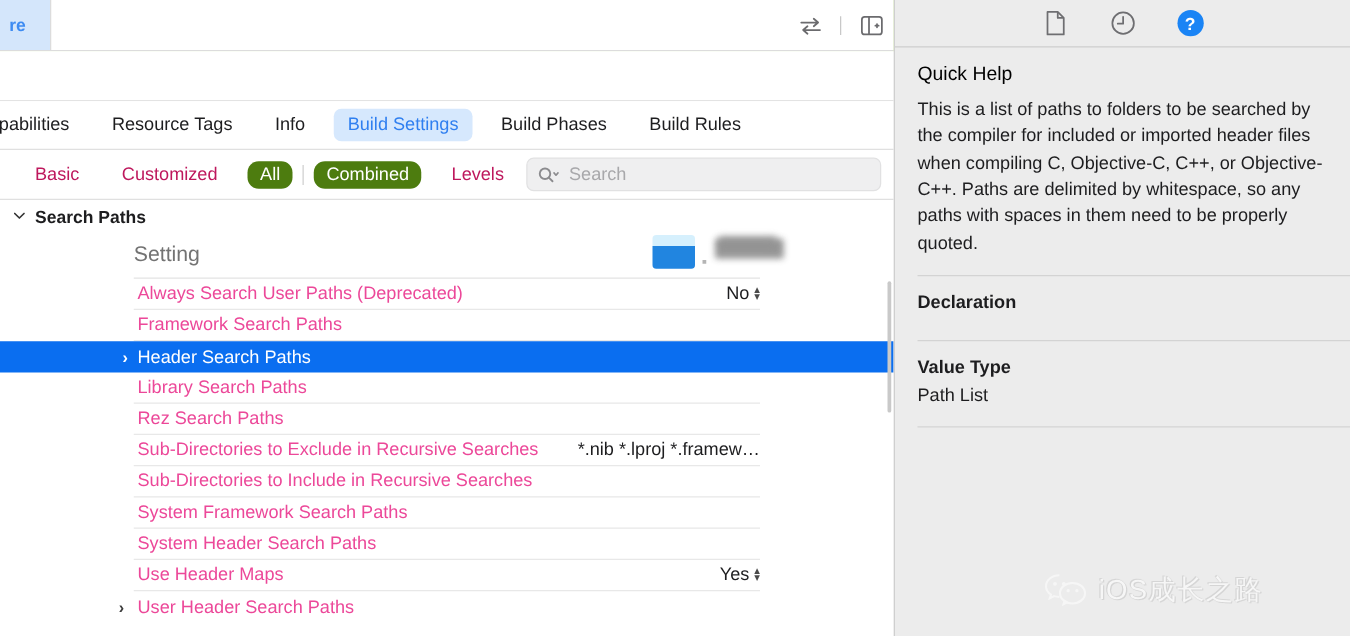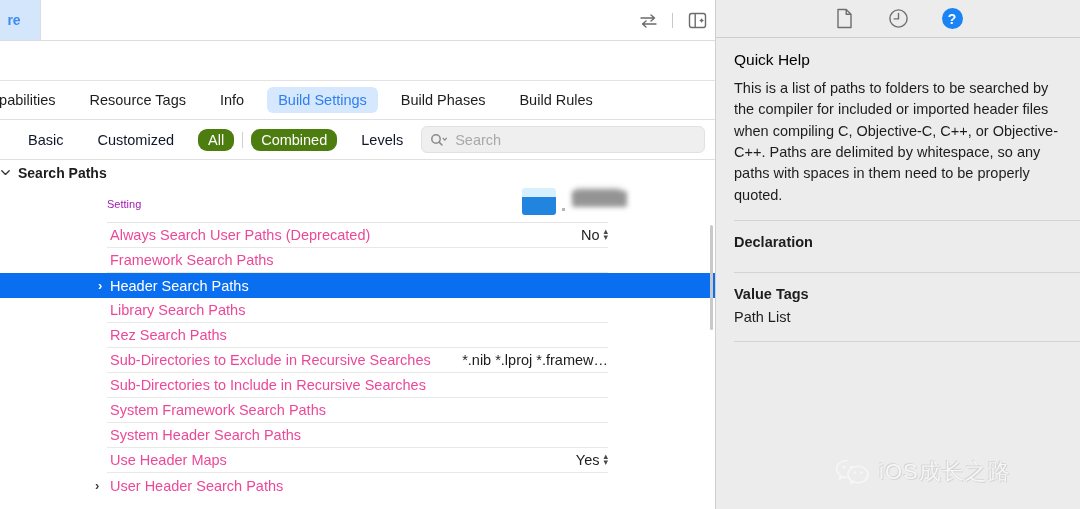--- a/index.html
+++ b/index.html
@@ -80,47 +80,47 @@
 
   
   .filterbar {
     position: absolute; left: 0; top: 120px;
     width: 715px; height: 40px;
     background: #ffffff;
     border-bottom: 1px solid #e0e0e0;
     display: flex; align-items: center;
   }
   .fb-item {
-    font-size: 14.5px; color: #0f172a;
+    font-size: 14.5px; color: #be185d;
     padding: 3px 10px; border-radius: 9px; white-space: nowrap;
   }
   .fb-item.sel { background: #4d7c0f; color: #ffffff; }
   .fb-sep { width: 1px; height: 16px; background: #d0d0d0; margin: 0 8px; }
   .searchbox {
     flex: 1; height: 27px; margin: 0 10px 0 8px;
     background: #efeff0; border: 1px solid #e1e1e2;
     border-radius: 6px;
     display: flex; align-items: center; gap: 6px; padding: 0 8px;
   }
   .search-ph { font-size: 14.5px; color: #a8a8ab; }
 
   
   .table { position: absolute; left: 0; top: 160px; width: 715px; bottom: 0; background: #fff; }
   .group-hdr {
     height: 25px; display: flex; align-items: center;
     font-size: 14px; font-weight: 700; color: #1d1d1f;
-    gap: 7px;
+    padding-left: 10px; gap: 7px;
   }
   .hdr-row {
     height: 38px; display: flex; align-items: center;
     border-bottom: 1px solid #e3e3e3;
     margin-left: 107px; margin-right: 107px;
     position: relative;
   }
-  .hdr-setting { font-size: 11px; color: #a21caf; }
+  .hdr-setting { font-size: 17px; color: #737373; }
   .appicon {
     position: absolute; left: 415px; top: 3px;
     width: 34px; height: 27px; border-radius: 3px;
     background: linear-gradient(to bottom,#d6f0fd 0%,#d6f0fd 33%,#2185e0 33%,#2185e0 100%);
   }
   .appdot { position: absolute; left: 455px; top: 23px; width: 3px; height: 3px; background:#b5b5b5; }
   .blurname {
     position: absolute; left: 465px; top: 6px; width: 55px; height: 16px;
     background: #8e8e8e; border-radius: 2px; filter: blur(2.4px); opacity: .92;
   }
@@ -392,21 +392,21 @@
 
     <div class="hr"></div>
 
     <div style="padding-left:18px;">
       <h4 style="font-size:14.5px;font-weight:700;color:#1d1d1f;margin-bottom:8px;">Declaration</h4>
     </div>
 
     <div class="hr" style="margin-top:22px;"></div>
 
     <div class="sec">
-      <h4>Value Tags</h4>
+      <h4>Value Type</h4>
       <div class="vt-val">Path List</div>
     </div>
 
     <div class="hr" style="margin-top:16px;"></div>
 
     <div class="watermark">
       <span style="display:flex;">
         <svg width="38" height="30" viewBox="0 0 38 30">
           <g fill="none" stroke="#ffffff" stroke-width="1.6">
             <path d="M13.5 3.2 C7.5 3.2 2.8 7.1 2.8 11.9 c0 2.7 1.6 5.1 4 6.7 l-1 3.1 3.5 -1.8 c1.3 .4 2.7 .6 4.2 .6"></path>

